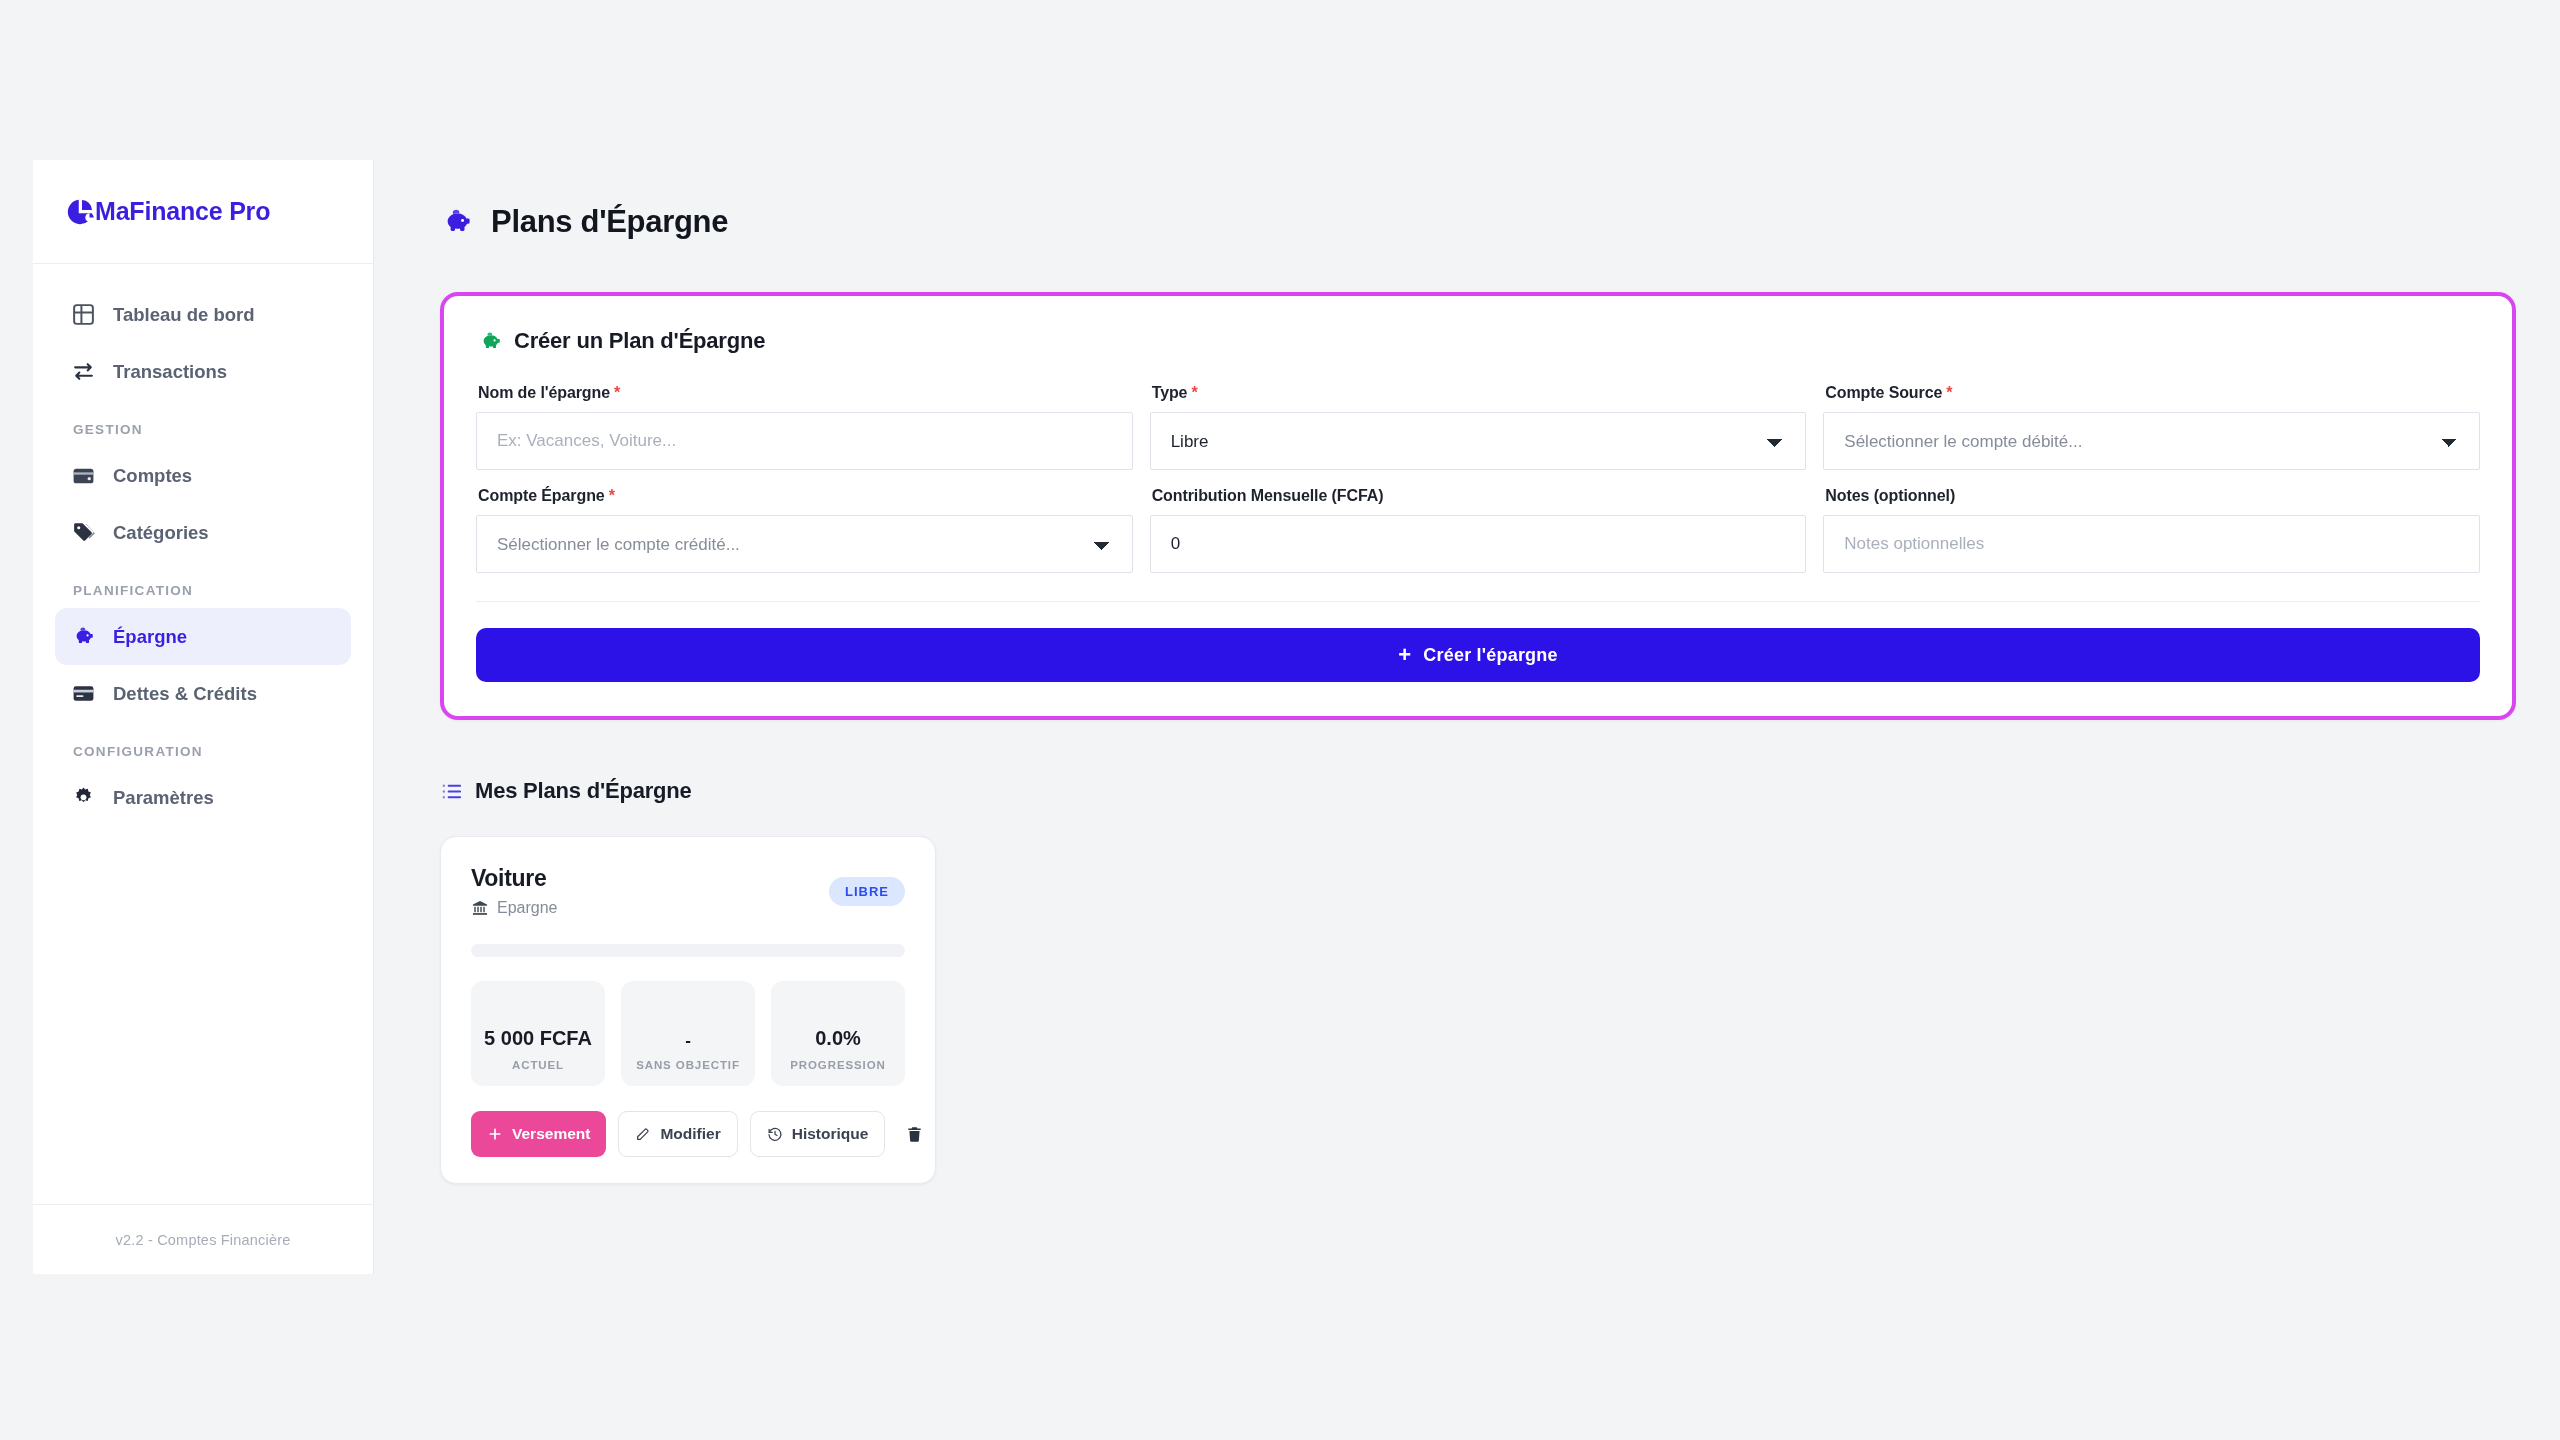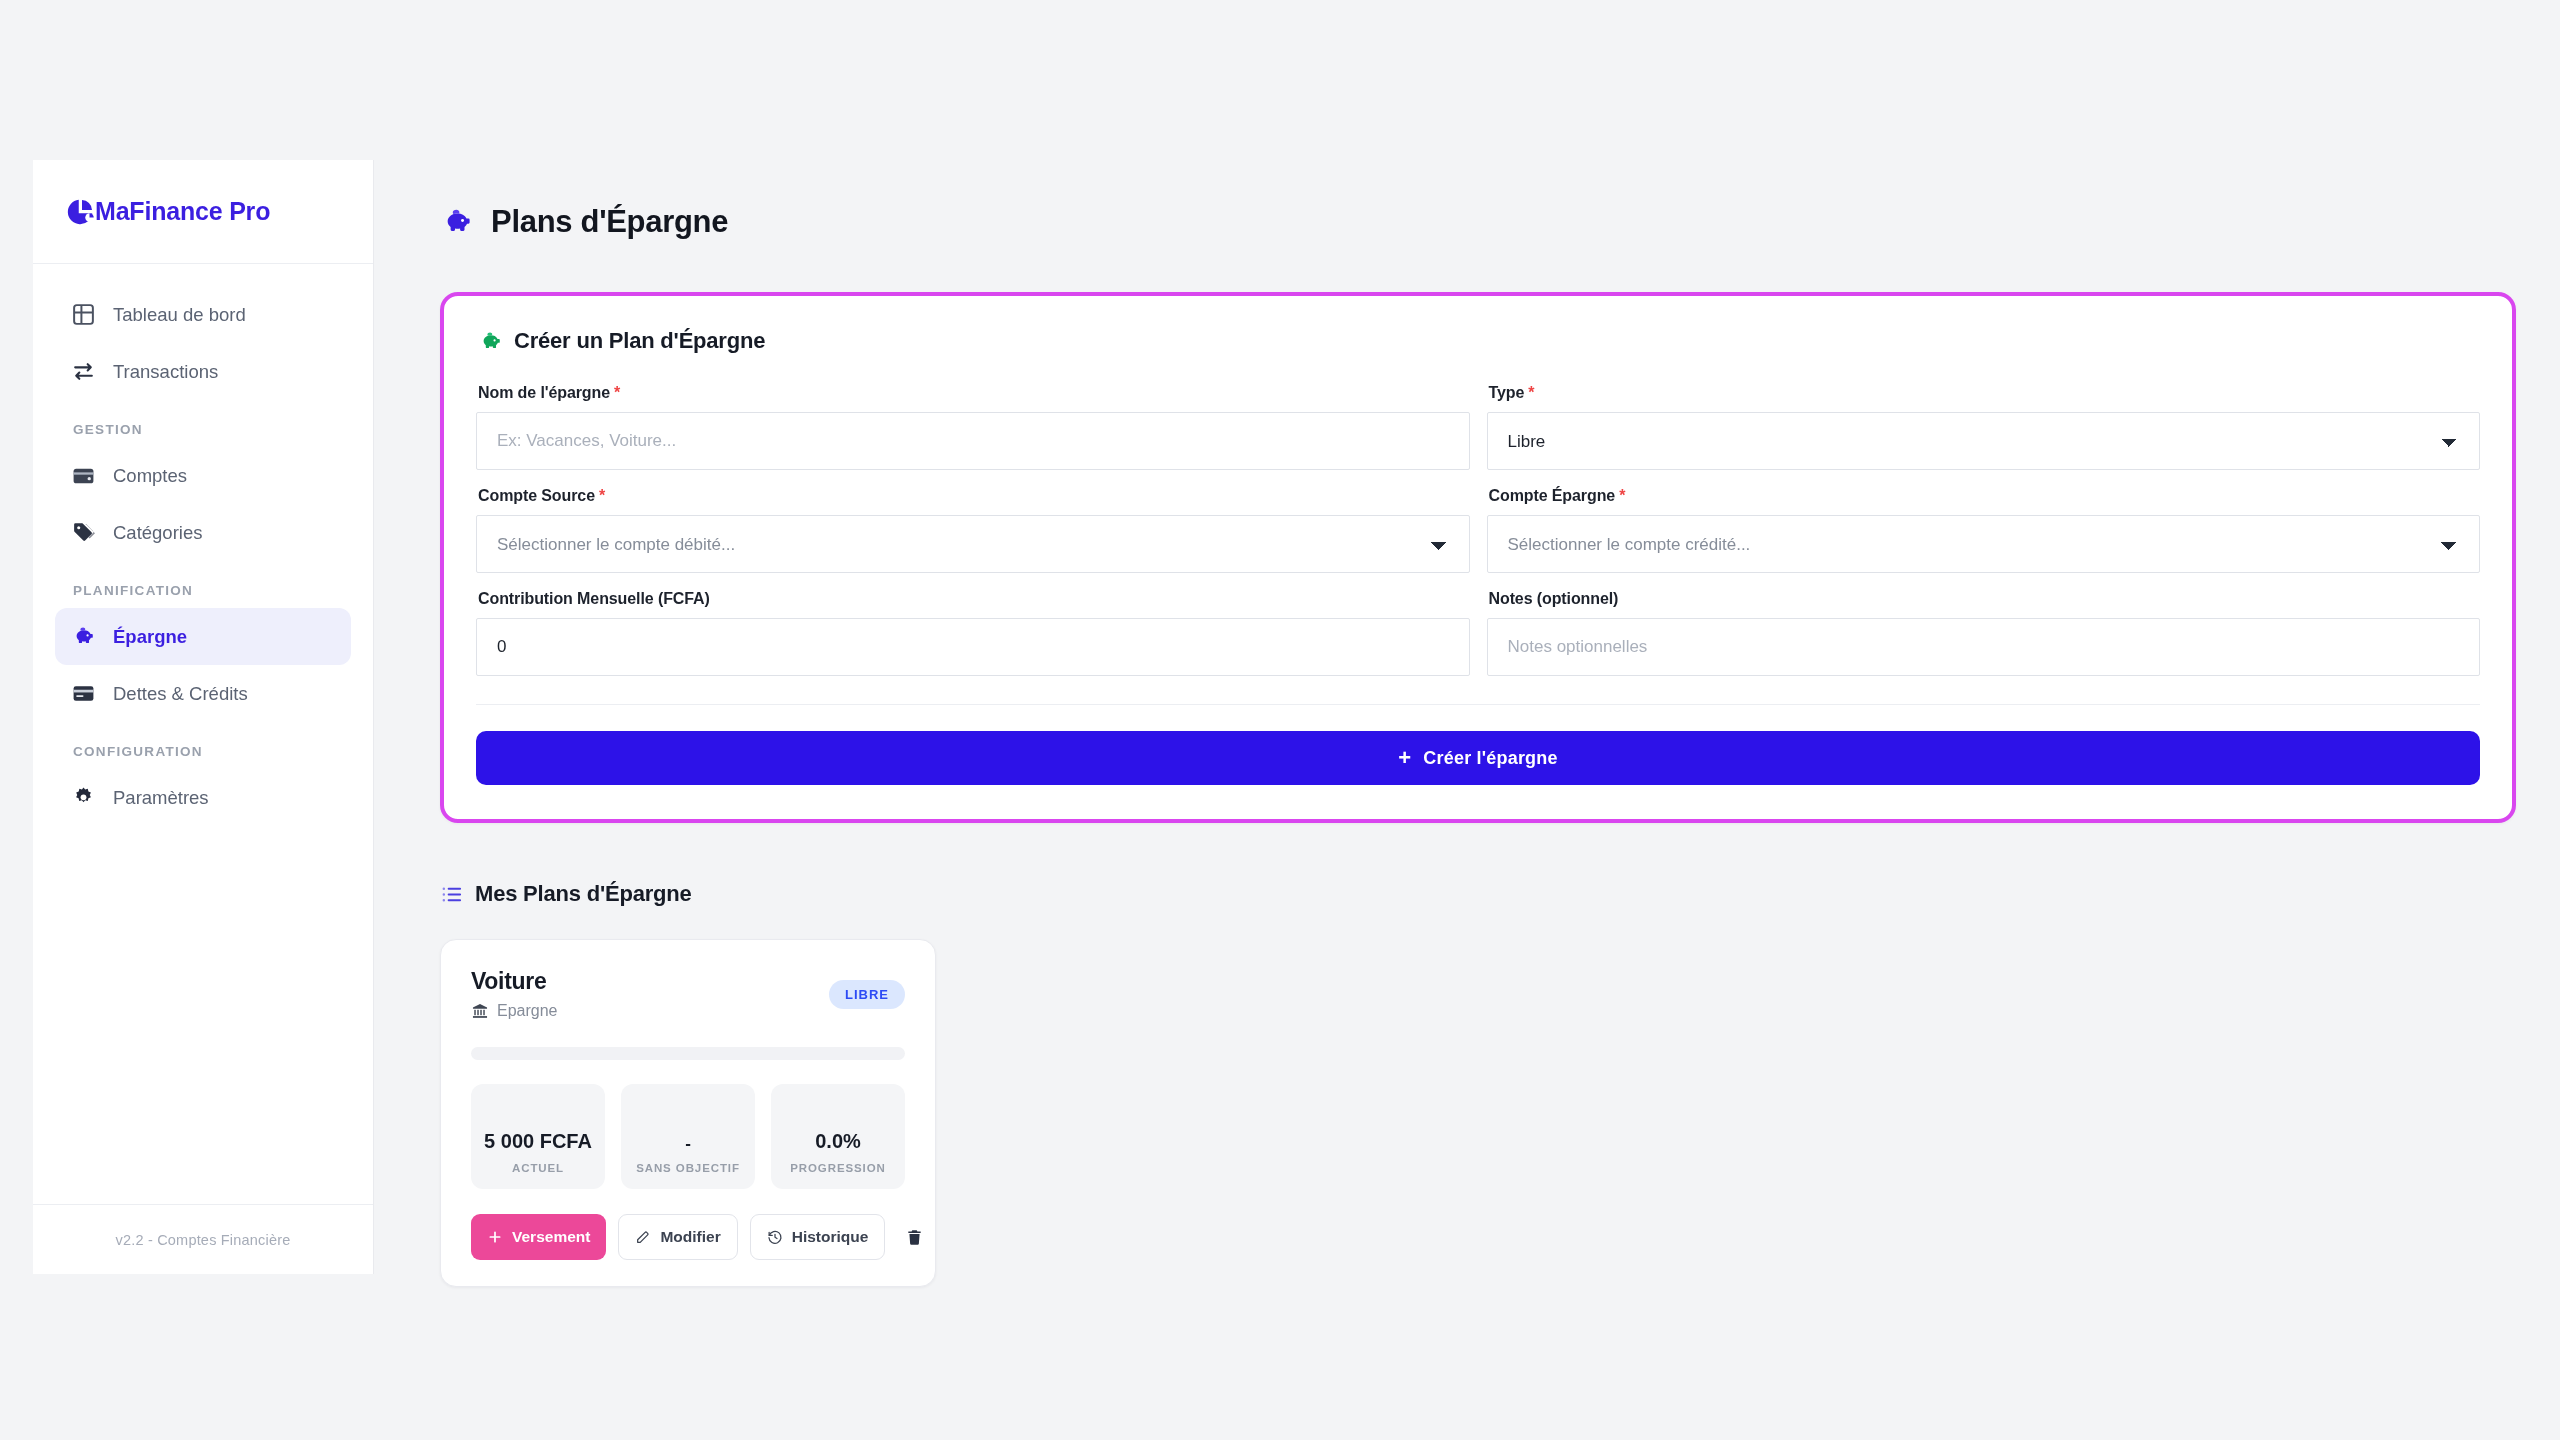--- a/index.html
+++ b/index.html
@@ -34,21 +34,21 @@
   .nav { flex: 1 1 auto; padding: 22px 22px 0 22px; }
   .nav-section-label {
     font-size: 13.5px; font-weight: 700; letter-spacing: 1.3px;
     color: #9aa1ad; text-transform: uppercase;
     padding: 0 16px; margin: 22px 0 10px 2px;
   }
   .nav-item {
     display: flex; align-items: center; gap: 17px;
     height: 57px; padding: 0 16px;
     border-radius: 12px; cursor: pointer;
-    color: #5b6373; font-size: 18.5px; font-weight: 400;
+    color: #5b6373; font-size: 18.5px; font-weight: 700;
     white-space: nowrap;
   }
   .nav-item.active { background: #eeeffc; color: #3b1fe0; font-weight: 600; }
   .nav-ico { width: 25px; height: 25px; flex: 0 0 25px; display:block; }
   .sidebar-footer {
     flex: 0 0 70px;
     border-top: 1px solid #eceef2;
     display: flex; align-items: center; justify-content: center;
     font-size: 14.5px; color: #a6acb8; letter-spacing: .2px;
   }
@@ -72,21 +72,21 @@
     border: 4px solid #d946ef;
     border-radius: 18px;
     box-shadow: 0 1px 3px rgba(16,24,40,.05);
     padding: 30px 32px 34px 32px;
     width: 2076px;
   }
   .card-head { display: flex; align-items: center; gap: 11px; margin: 2px 0 30px 2px; }
   .card-head-icon { width: 25px; height: 25px; display:block; }
   .card-head-title { font-size: 22px; font-weight: 700; color: #161b26; letter-spacing: -0.2px; }
 
-  .grid { display: grid; grid-template-columns: 1fr 1fr; column-gap: 28px; row-gap: 22px; gap: 17px; }
+  .grid { display: grid; grid-template-columns: 1fr 1fr 1fr; column-gap: 28px; row-gap: 22px; gap: 17px; }
   .field { display: flex; flex-direction: column; }
   .field-label {
     font-size: 16px; font-weight: 700; color: #1d222c;
     margin: 0 0 10px 2px; letter-spacing: -0.1px;
   }
   .req { color: #ef4444; margin-left: 4px; font-weight: 700; }
   .control {
     height: 58px; border: 1px solid #dfe2e8; border-radius: 2px;
     background: #fff; font-size: 17px; color: #1d222c;
     padding: 0 20px; width: 100%;

